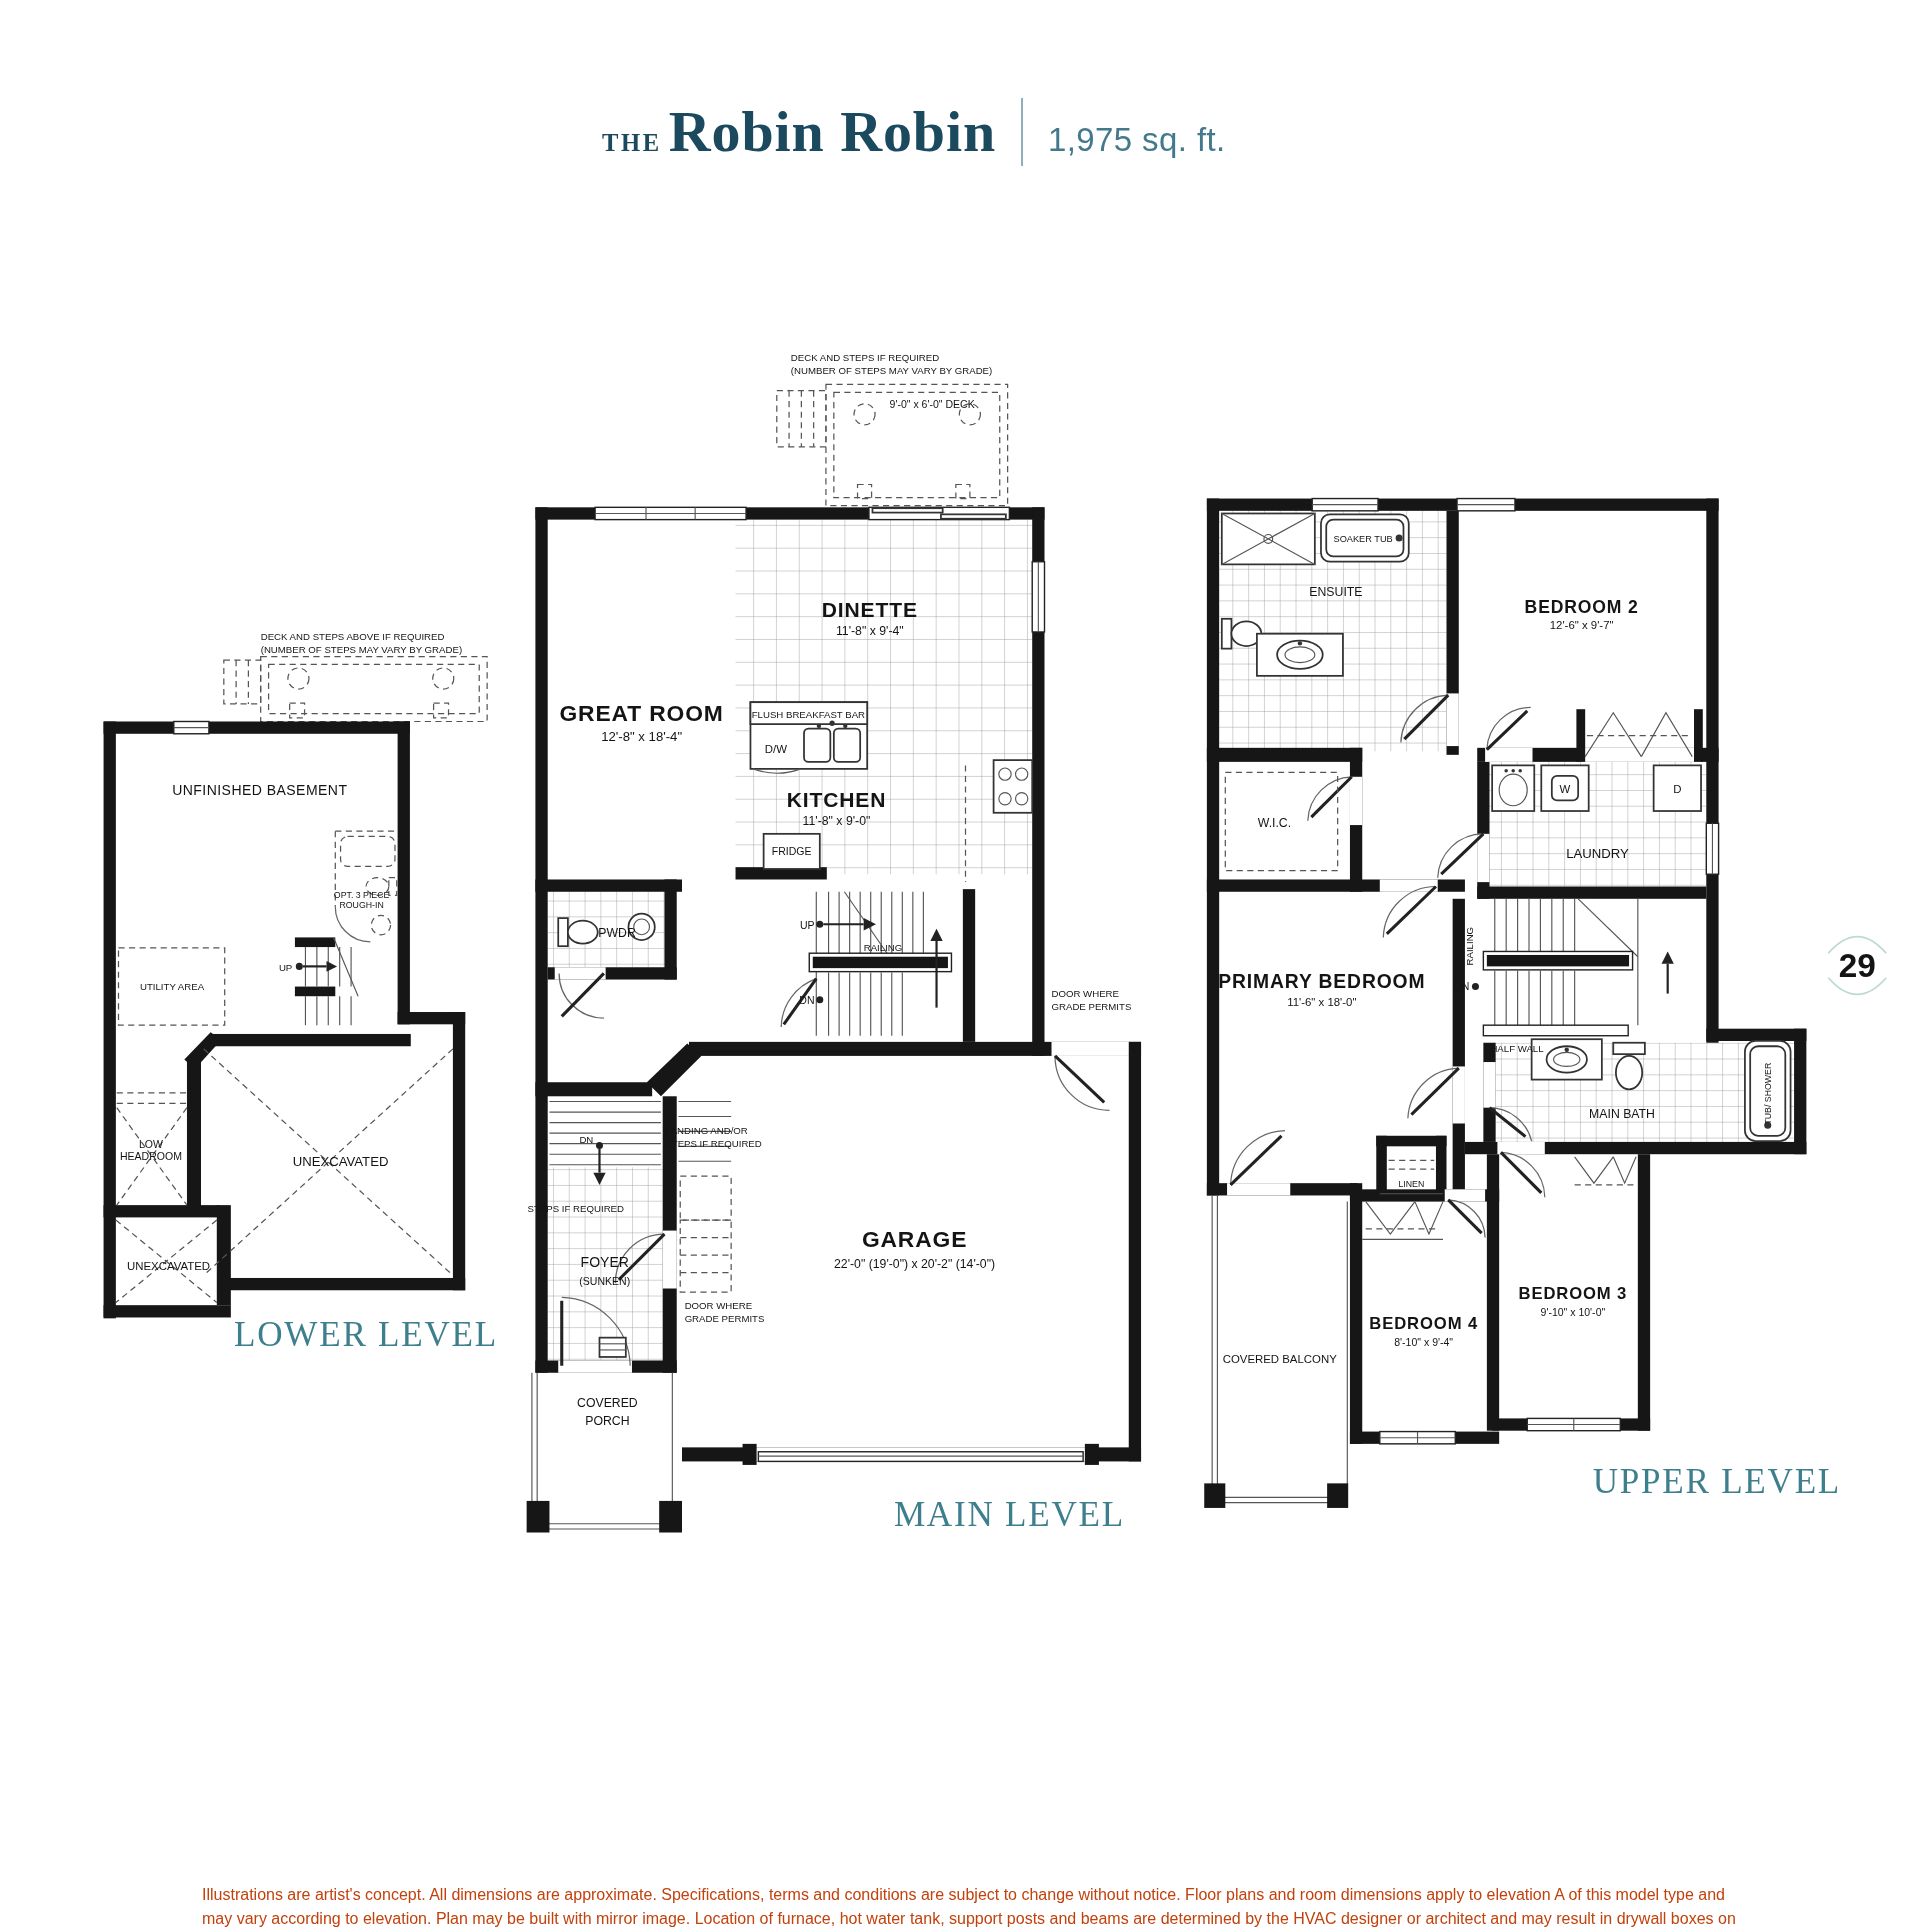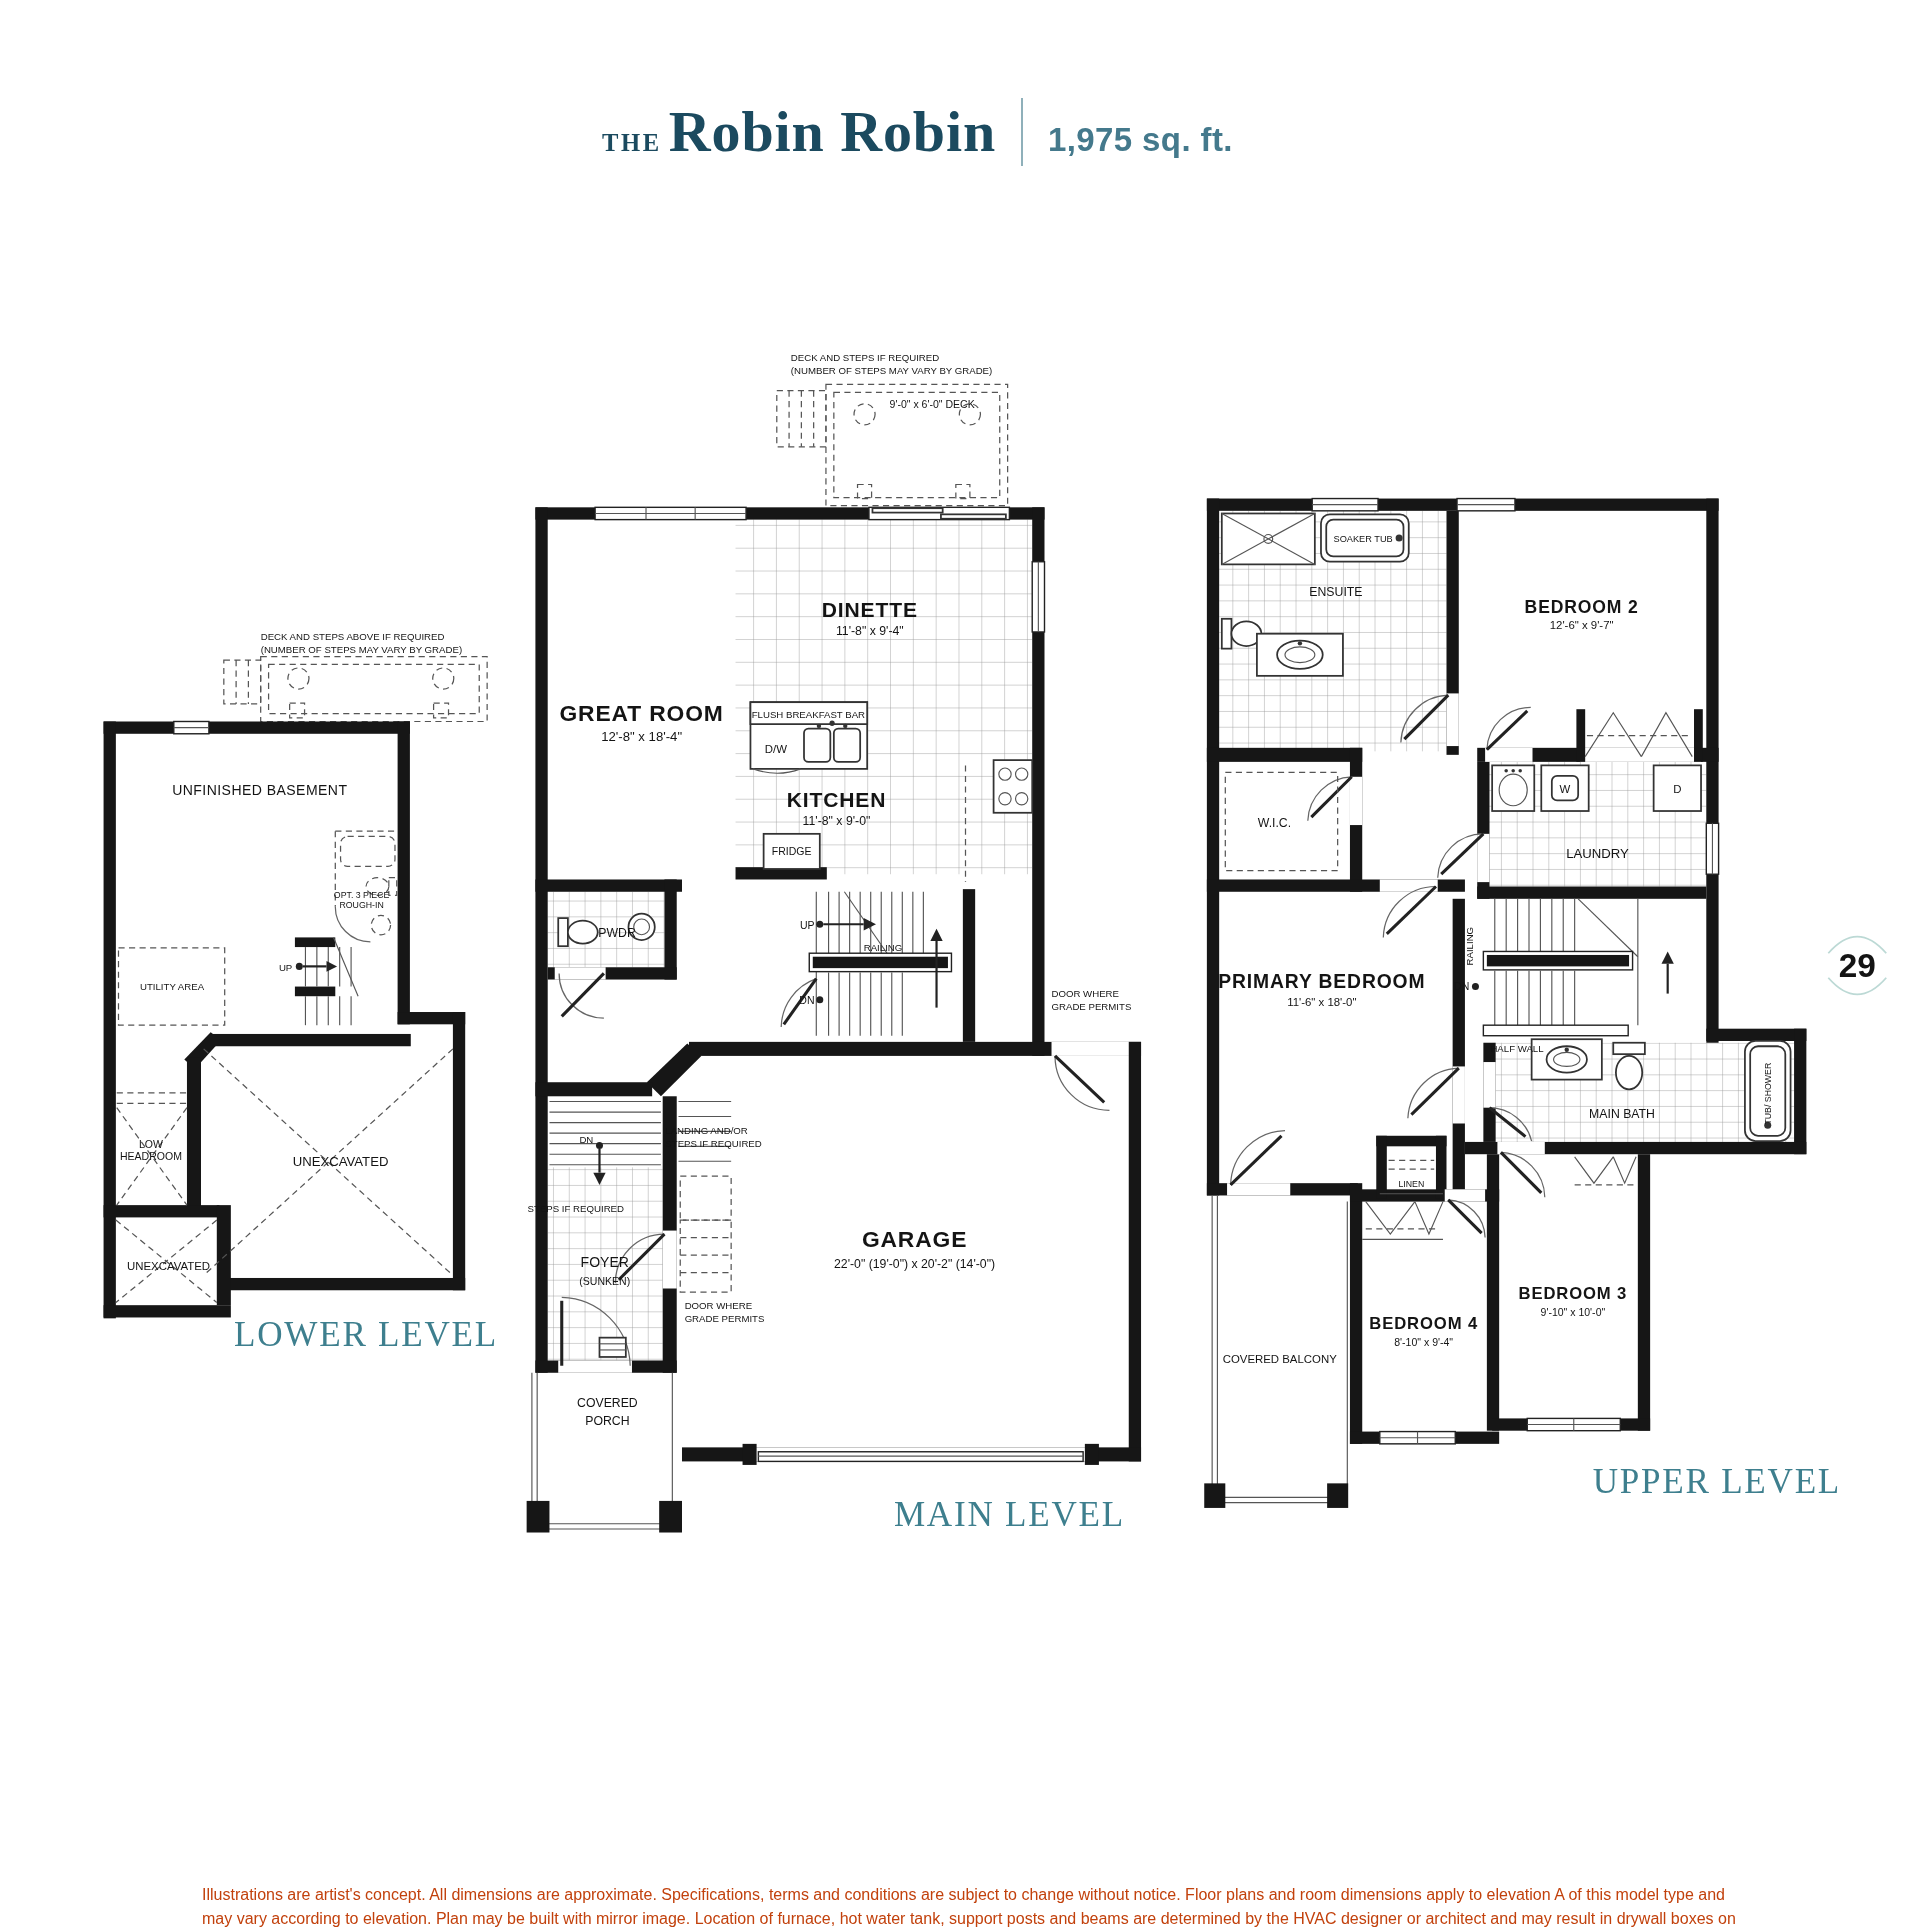--- a/index.html
+++ b/index.html
@@ -2,21 +2,21 @@
 <html style="font-size:14px"><head>
 <meta charset="utf-8">
 <style>
   html,body{margin:0;padding:0}
   body{width:1931px;height:1931px;background:#ffffff;position:relative;overflow:hidden;
        font-family:"Liberation Sans",sans-serif}
   .title-row{position:absolute;left:602px;top:98px;display:flex;align-items:baseline;color:#1b4a5f}
   .t-the{font-family:"Liberation Serif",serif;font-weight:600;font-size:24.6px;letter-spacing:2.6px;margin-right:7px}
   .t-name{font-family:"Liberation Serif",serif;font-weight:600;font-size:58px;letter-spacing:0.9px}
   .t-div{width:2.6px;height:68px;background:#8fb0ba;margin:0 24.6px;align-self:center}
-  .t-sqft{font-size:33px;font-weight:700;color:#44798c;letter-spacing:0.4px}
+  .t-sqft{font-size:33px;font-weight:400;color:#44798c;letter-spacing:0.4px}
   .disclaimer{position:absolute;left:202px;top:1883px;width:1543px;font-size:16px;
               line-height:24px;color:#c2410c}
   svg{position:absolute;left:0;top:0}
   svg text{font-family:"Liberation Sans",sans-serif;fill:#141414}
   .rm{font-weight:bold;letter-spacing:1px}
   .lvl{font-family:"Liberation Serif",serif;fill:#3e7f8e;letter-spacing:2px}
   .wall{fill:#161616}
   .tn{stroke:#555;stroke-width:1.3;fill:none}
   .dsh{stroke:#555;stroke-width:1.4;fill:none;stroke-dasharray:7 5}
   .fx{fill:#fff;stroke:#333;stroke-width:2}

